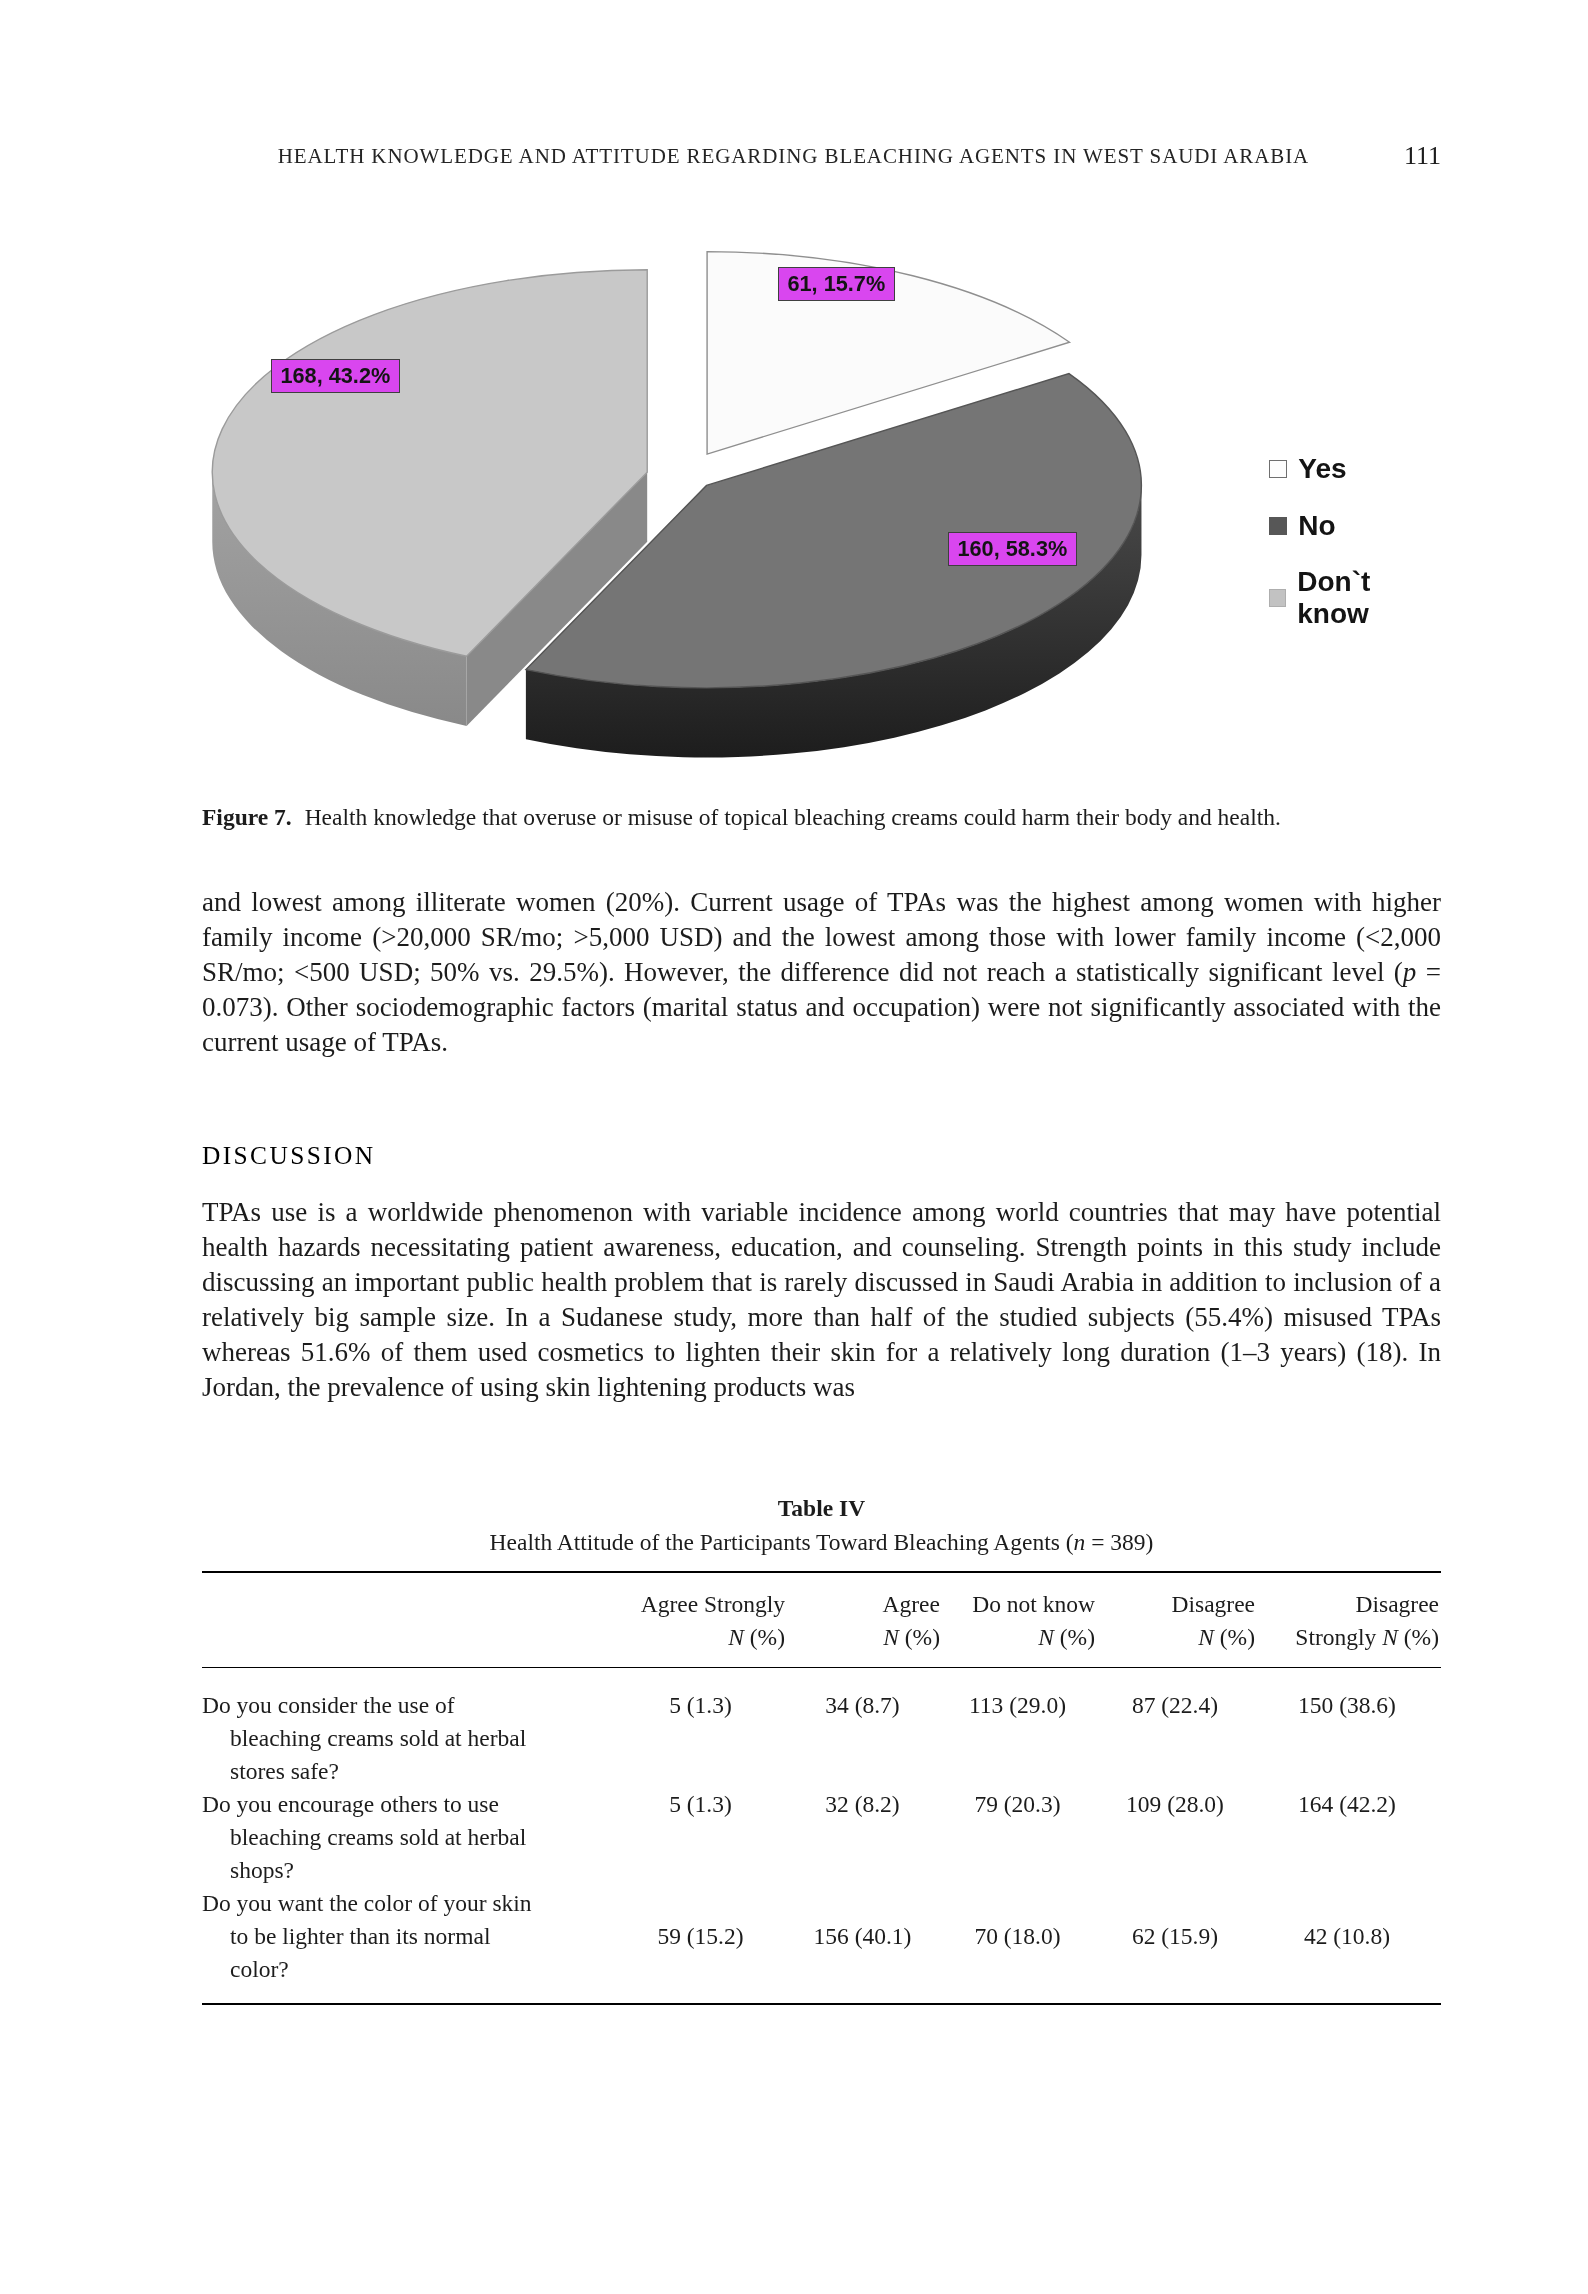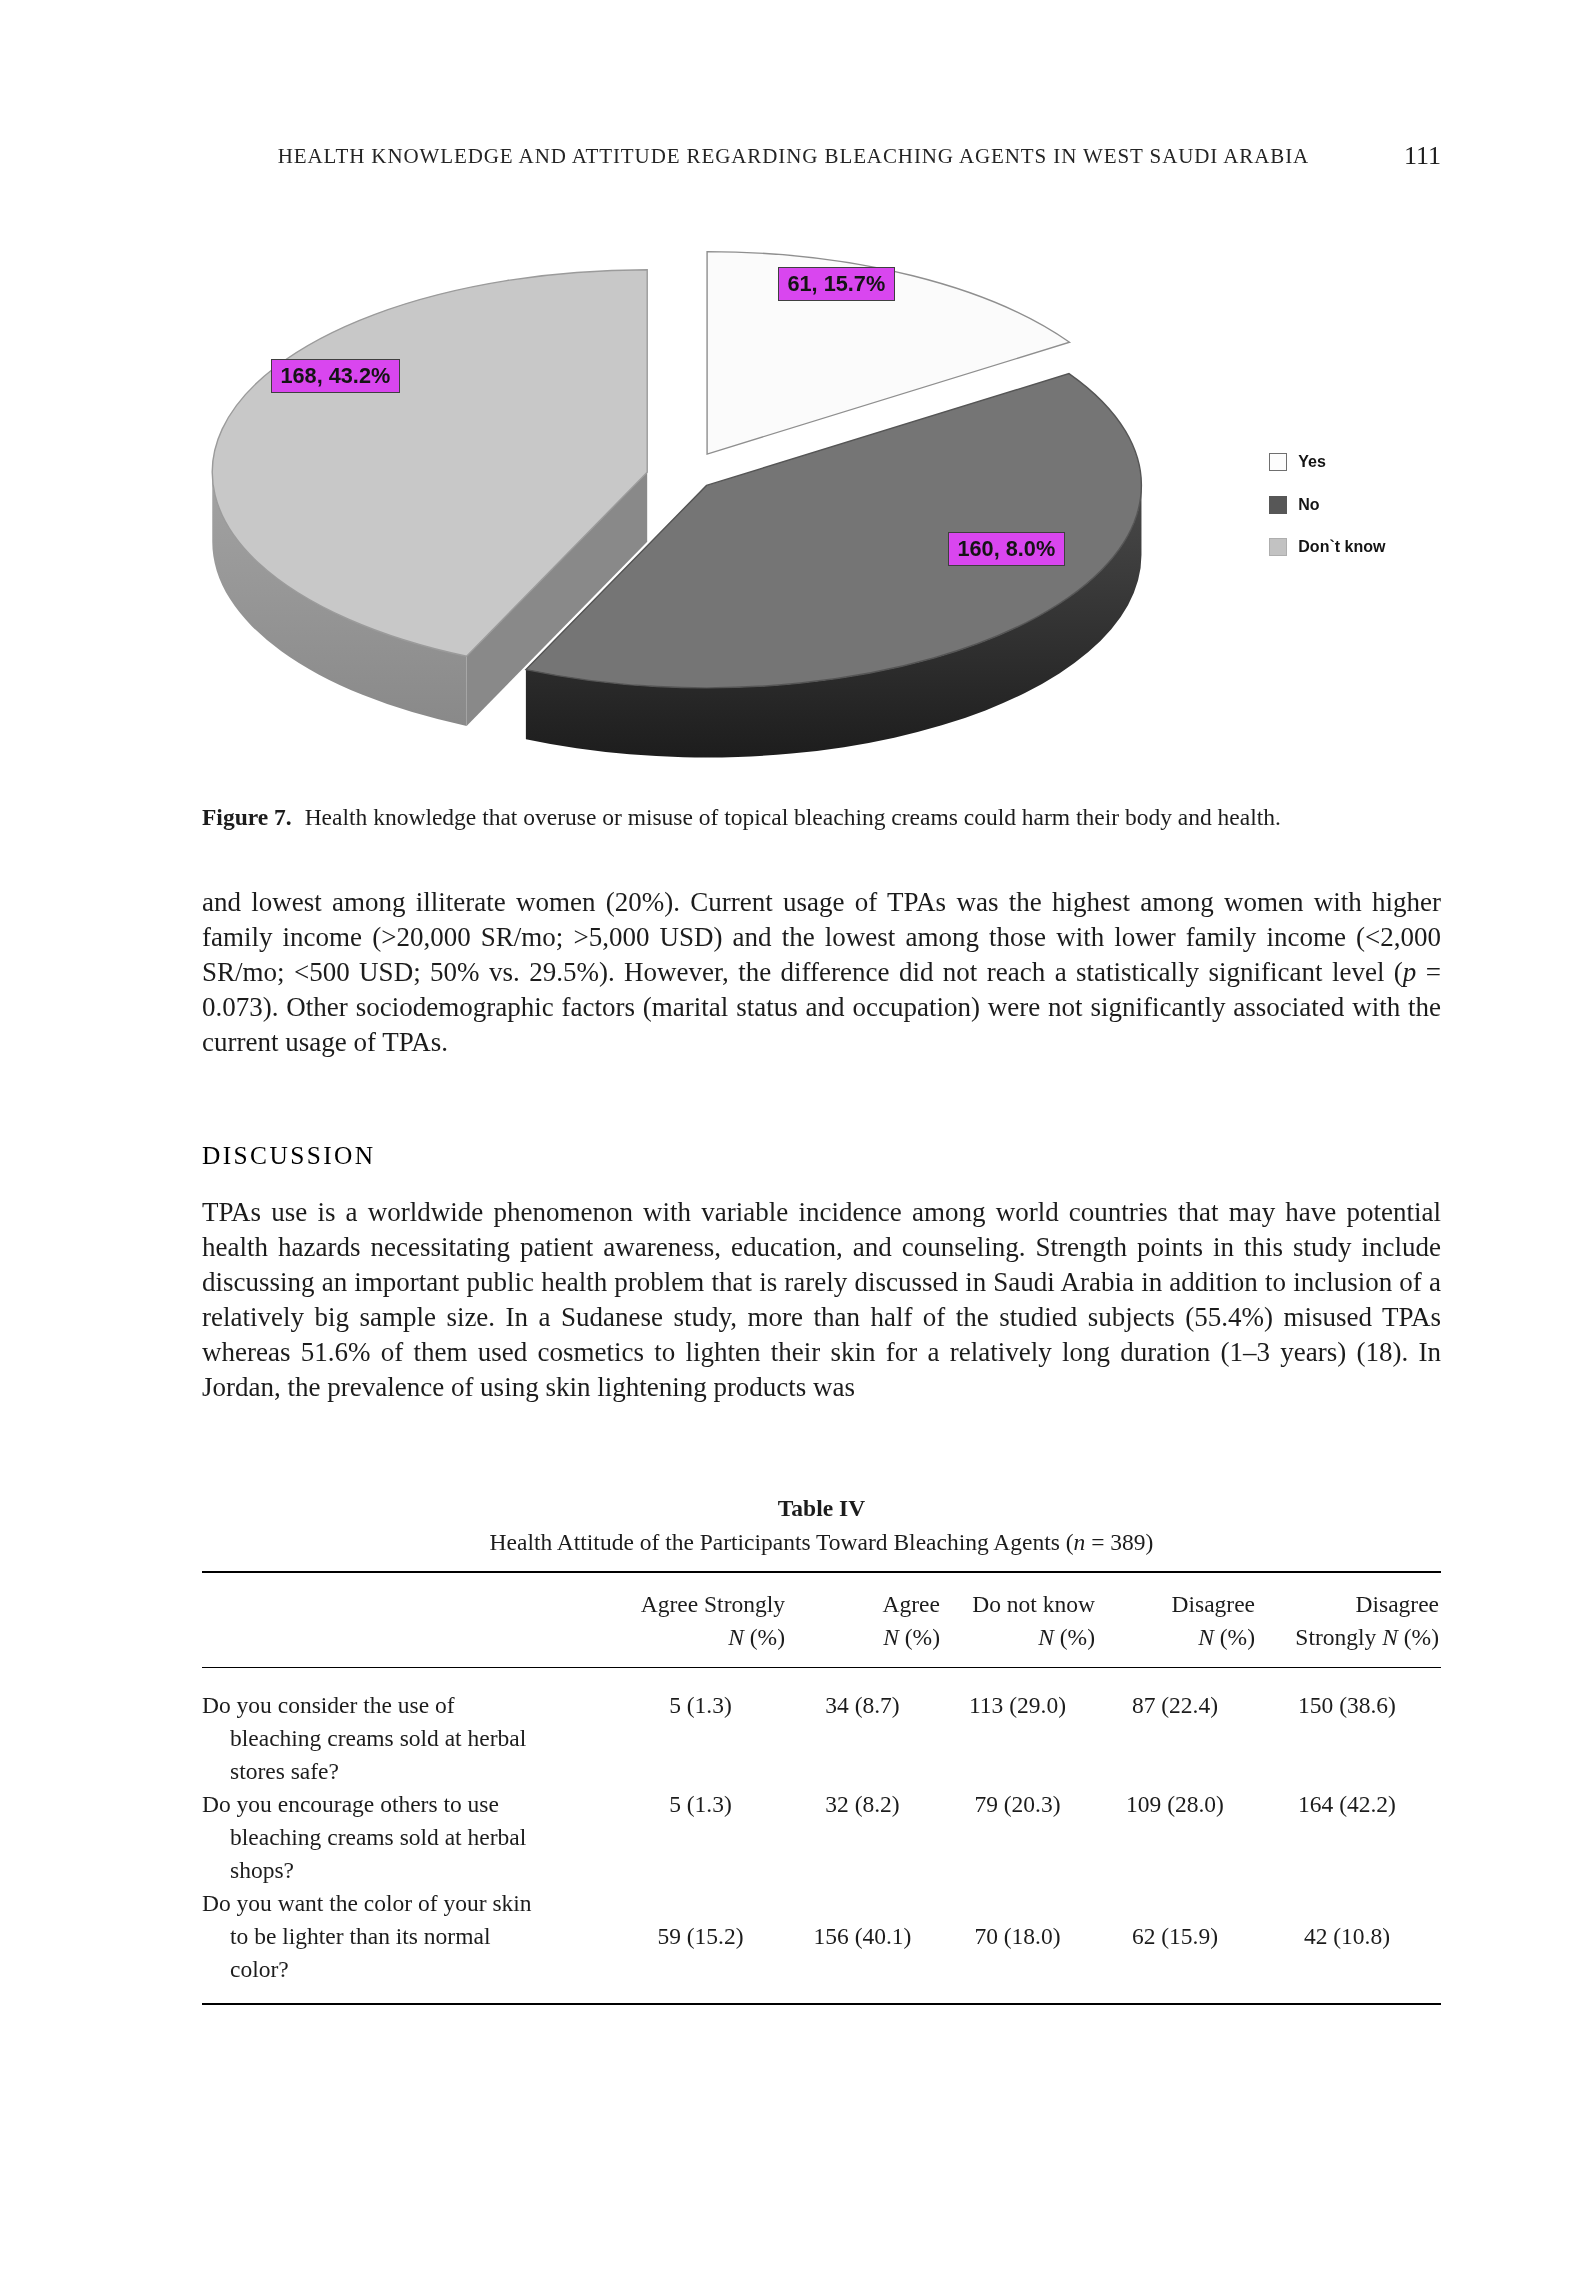--- a/index.html
+++ b/index.html
@@ -21,21 +21,21 @@
     position:absolute;background:#d946ef;border:1.9px solid #3f3f3f;
     font-family:"Liberation Sans","DejaVu Sans",sans-serif;font-weight:bold;
     font-size:21.7px;color:#141414;padding:2.8px 8.5px;white-space:nowrap;z-index:3;
   }
   .lbl-0{left:576px;top:38px;}
   .lbl-1{left:746px;top:303px;}
   .lbl-2{left:69px;top:130px;}
   .legend{position:absolute;left:1067px;top:224px;z-index:3;}
   .legend-item{display:flex;align-items:center;margin-bottom:24.5px;}
   .legend-swatch{width:18px;height:18px;display:inline-block;margin-right:11.3px;border:1.9px solid #777;box-sizing:border-box;}
-  .legend-label{font-family:"Liberation Sans","DejaVu Sans",sans-serif;font-weight:bold;font-size:16px;color:#141414;}
+  .legend-label{font-family:"Liberation Sans","DejaVu Sans",sans-serif;font-weight:bold;font-size:28px;color:#141414;}
   .fig-caption{margin-top:9.4px;font-size:23.5px;line-height:29px;color:#1c1c1c;}
   .fig-caption b{margin-right:13px;}
   
   .body-para{margin:0;font-size:27px;line-height:35px;text-align:justify;color:#1c1c1c;}
   #para-1{margin-top:53px;}
   .section-heading{
     margin:81px 0 24.5px 0;font-size:25.4px;font-weight:normal;letter-spacing:2.4px;color:#000000;
   }
   
   .table-section{margin-top:90px;}
@@ -79,21 +79,21 @@
           </defs>
           <path d="M 472.9 258.2 L 281.1 453.8 L 281.1 527.8 L 472.9 332.2 Z" fill="#898989"></path>
           <path d="M 281.1 453.8 A 462 215 0 0 1 10.9 258.2 L 10.9 332.2 A 462 215 0 0 0 281.1 527.8 Z" fill="url(#wall2)"></path>
           <path d="M 535.9 272.3 L 344.1 467.9 L 344.1 541.9 L 535.9 346.3 Z" fill="#1d1d1d"></path>
           <path d="M 997.9 272.3 A 462 215 0 0 1 344.1 467.9 L 344.1 541.9 A 462 215 0 0 0 997.9 346.3 Z" fill="url(#wall1)"></path>
           <path d="M 472.9 258.2 L 281.1 453.8 A 462 215 0 0 1 472.9 43.2 Z" fill="#c8c8c8" stroke="#9b9b9b" stroke-width="1.5"></path>
           <path d="M 535.9 272.3 L 920.9 153.5 A 462 215 0 0 1 344.1 467.9 Z" fill="#757575" stroke="#555555" stroke-width="1.5"></path>
           <path d="M 536.5 239.0 L 536.5 24.0 A 462 215 0 0 1 921.5 120.2 Z" fill="#fbfbfb" stroke="#8f8f8f" stroke-width="1.5"></path>
         </svg>
       <div class="pie-label lbl-0">61, 15.7%</div>
-      <div class="pie-label lbl-1">160, 8.0%</div>
+      <div class="pie-label lbl-1">160, 58.3%</div>
       <div class="pie-label lbl-2">168, 43.2%</div>
       <div class="legend">
         <div class="legend-item">
           <span class="legend-swatch" style="background: rgb(253, 253, 253); border-color: rgb(111, 111, 111);"></span>
           <span class="legend-label">Yes</span>
         </div>
         <div class="legend-item">
           <span class="legend-swatch" style="background: rgb(87, 87, 87); border-color: rgb(87, 87, 87);"></span>
           <span class="legend-label">No</span>
         </div>

